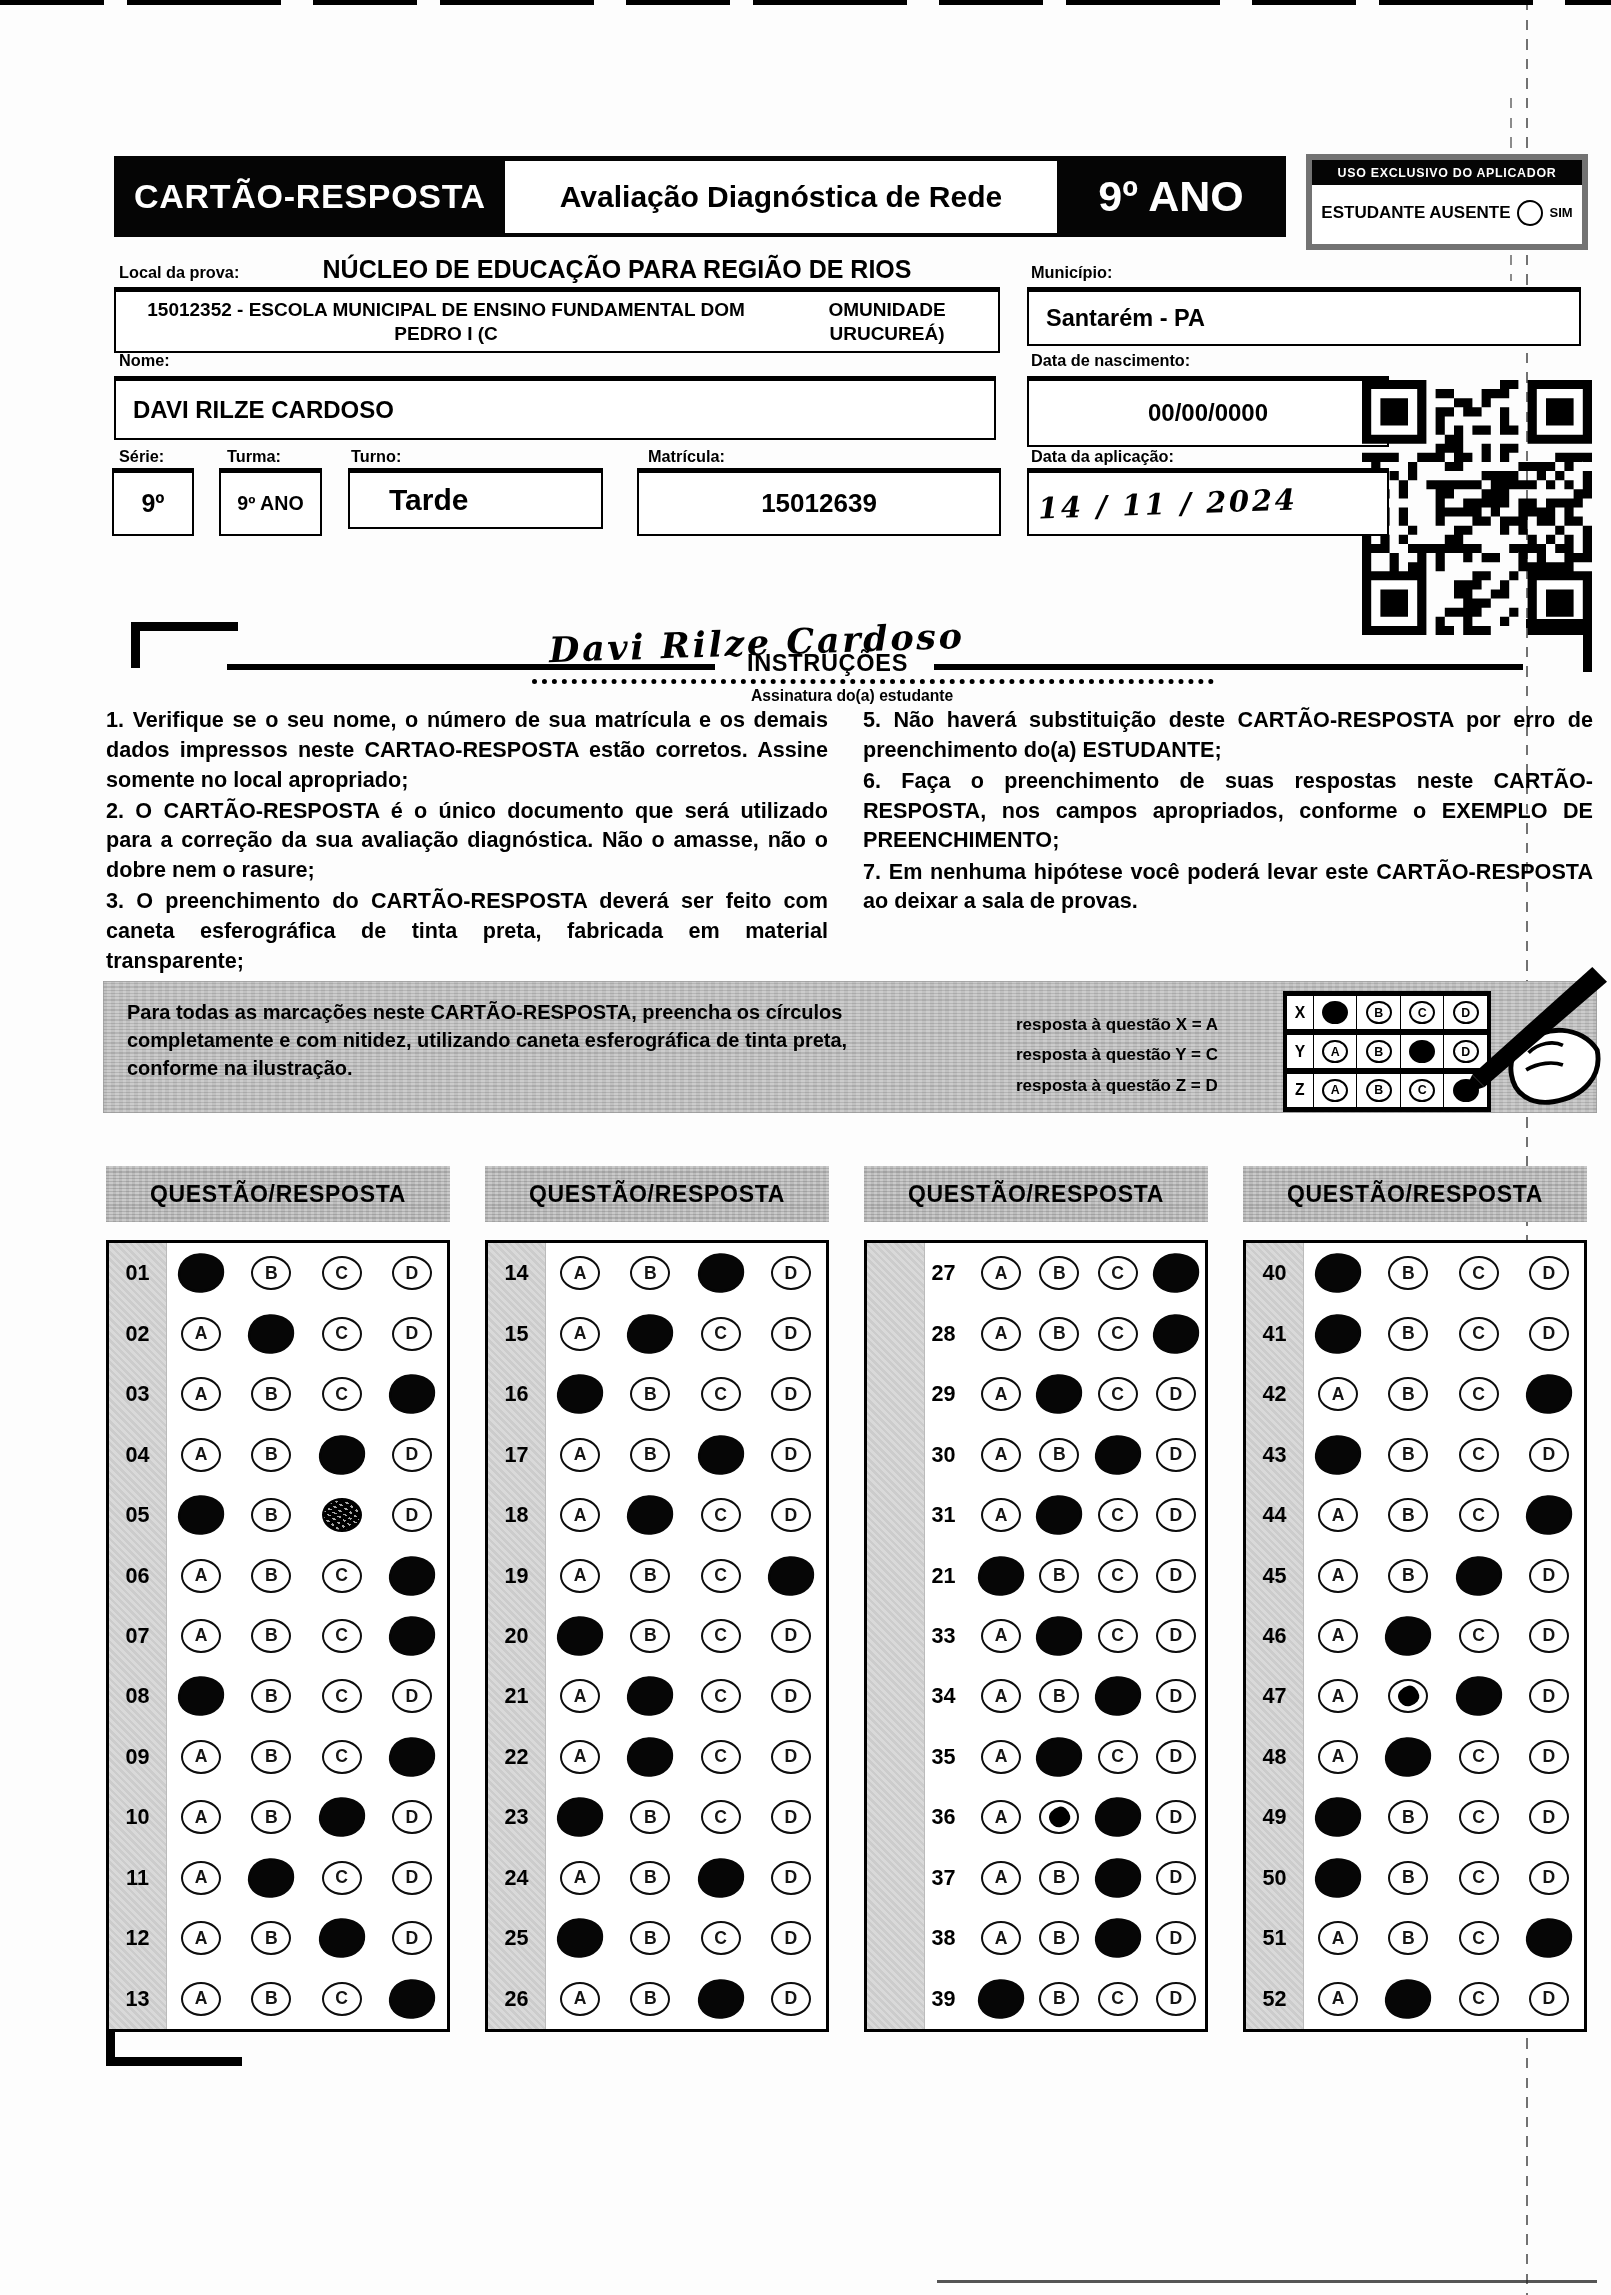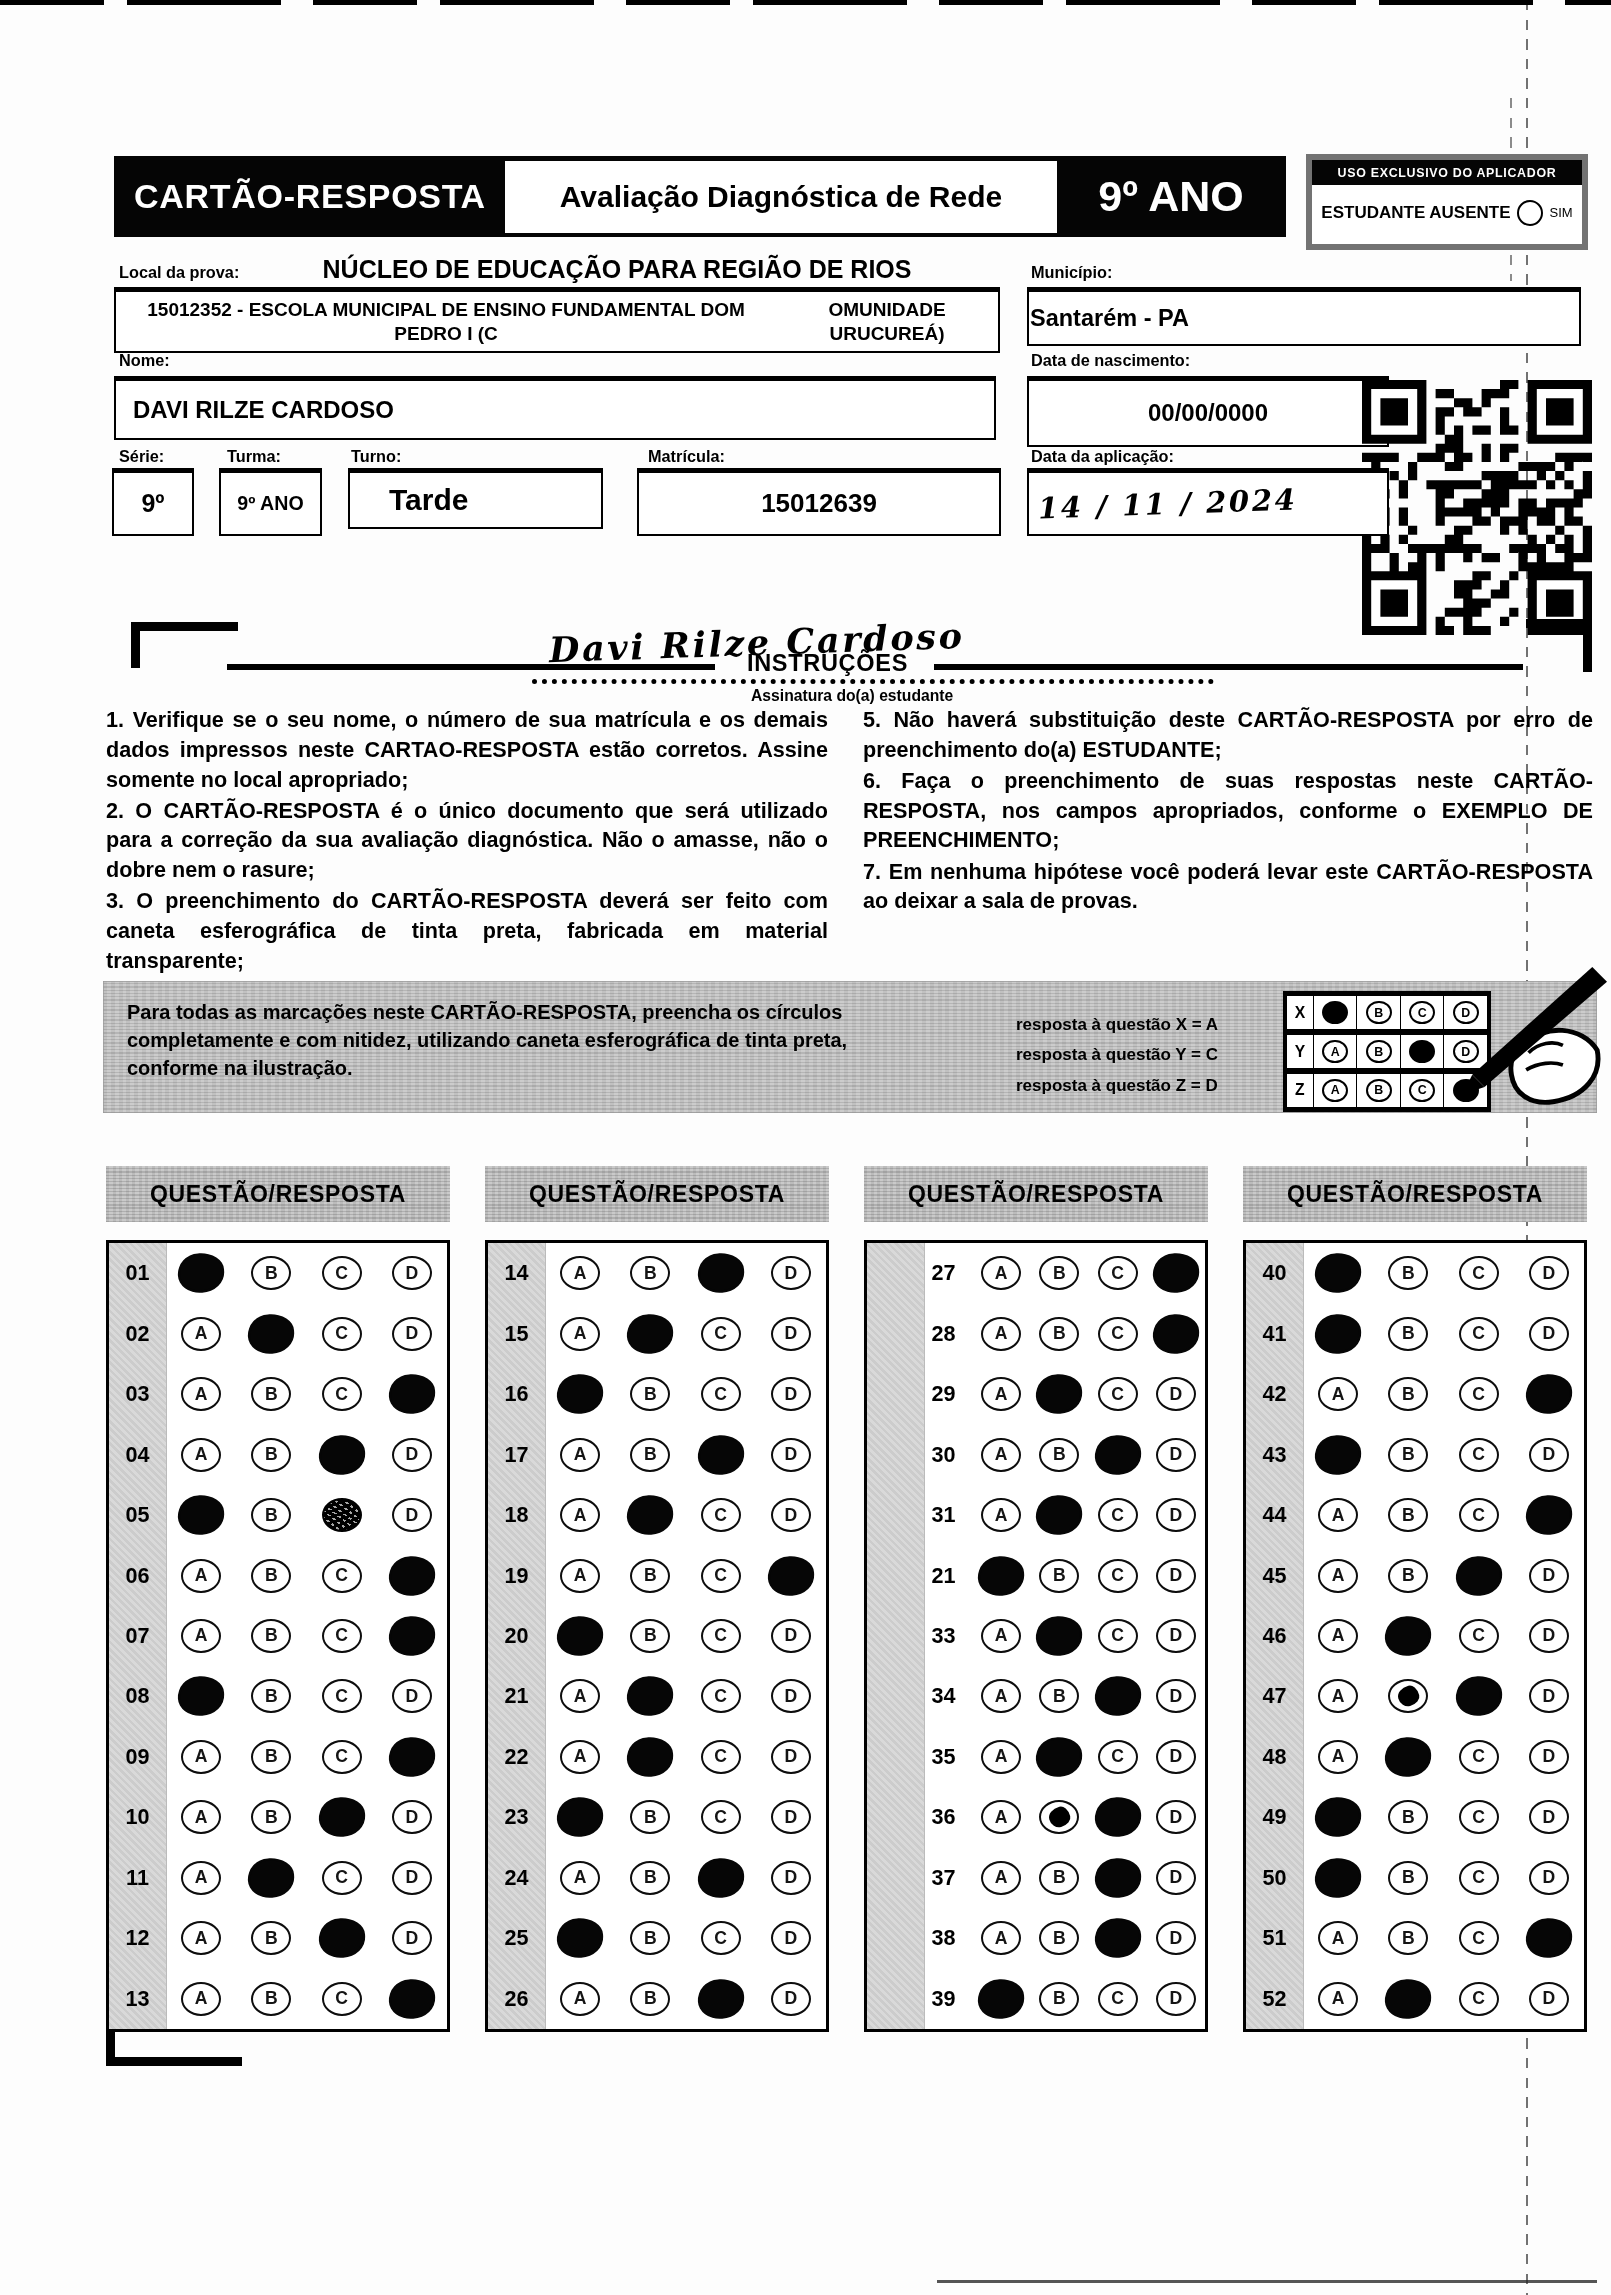--- a/index.html
+++ b/index.html
@@ -20,28 +20,28 @@
   .hdr-white{left:391px;top:4.6px;width:552px;height:72px;background:#fff;display:flex;align-items:center;justify-content:center;
     font-size:30px;font-weight:bold;}
   .hdr-grade{left:942px;top:0;width:230px;height:81px;display:flex;align-items:center;justify-content:center;
     color:#fff;font-size:43px;font-weight:bold;}
   .applicator{left:1306px;top:154px;width:270px;height:84px;border:6px solid #737373;background:#fff;}
   .applicator-head{height:25px;background:#050505;color:#fff;display:flex;align-items:center;justify-content:center;
     font-size:12.4px;font-weight:bold;letter-spacing:0.7px;}
   .applicator-body{height:55px;display:flex;align-items:center;justify-content:center;gap:6.5px;}
   .applicator-body .lbl{font-size:17px;font-weight:bold;}
   .sim-circle{width:22px;height:22px;border:2px solid #000;border-radius:50%;display:inline-block;}
-  .sim-lbl{font-size:13px;font-weight:normal;}
+  .sim-lbl{font-size:13px;font-weight:bold;}
   
   .flabel{font-size:16.3px;font-weight:bold;}
   .fbox{border:2.6px solid #000;border-top:5.9px solid #000;background:#fff;display:flex;align-items:center;}
   .center{justify-content:center;text-align:center;}
   .local-header{left:235px;top:255px;width:764px;text-align:center;font-size:25px;font-weight:bold;}
   .local-box{left:114px;top:287px;width:882px;height:59px;justify-content:center;font-size:19px;font-weight:bold;line-height:1.25;}
-  .municipio-box{left:1027px;top:287px;width:554px;height:59px;font-size:23.5px;font-weight:bold;padding-left:1px;box-sizing:border-box;}
+  .municipio-box{left:1027px;top:287px;width:554px;height:59px;font-size:23.5px;font-weight:bold;padding-left:17px;box-sizing:border-box;}
   .nome-box{left:114px;top:376px;width:882px;height:64px;font-size:24px;font-weight:bold;padding-left:17px;box-sizing:border-box;}
   .nasc-box{left:1027px;top:376px;width:358px;height:64px;font-size:24px;font-weight:bold;justify-content:center;}
   .serie-box{left:112px;top:468px;width:78px;height:61px;font-size:25px;}
   .turma-box{left:219px;top:468px;width:99px;height:61px;font-size:19.6px;}
   .turno-box{left:348px;top:468px;width:255px;height:61px;font-size:30px;padding-left:39px;box-sizing:border-box;}
   .matric-box{left:637px;top:468px;width:360px;height:61px;font-size:26px;}
   .aplic-box{left:1027px;top:468px;width:358px;height:61px;overflow:hidden;}
   .fbox .val{font-weight:bold;}
   .handwrite{font-family:"DejaVu Serif",serif;font-style:italic;font-weight:bold;font-size:30px;
     transform:rotate(-2deg);letter-spacing:2.6px;white-space:nowrap;}

